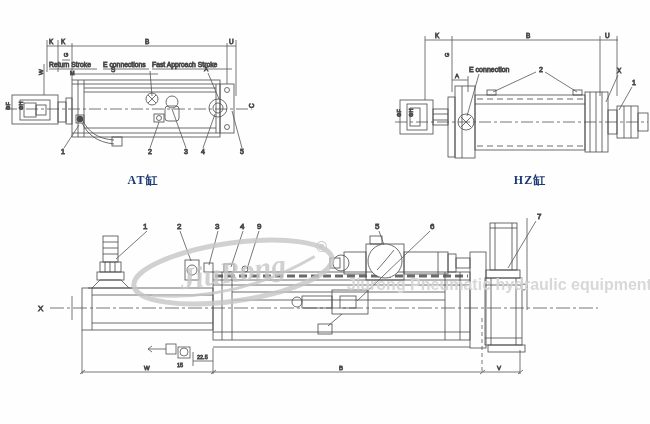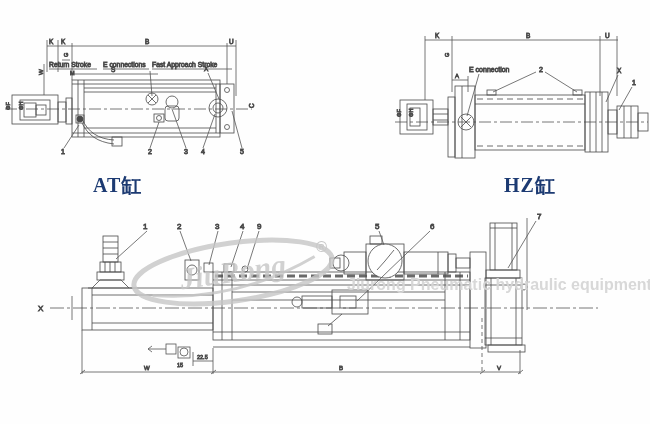--- a/index.html
+++ b/index.html
@@ -1,21 +1,21 @@
 <!DOCTYPE html>
 <html><head>
 <meta charset="utf-8">
 <style>
   html,body{margin:0;padding:0;background:#ffffff;}
   #stage{position:relative;width:650px;height:424px;background:#fefefe;overflow:hidden;
          font-family:"Liberation Sans",sans-serif;}
   svg{position:absolute;left:0;top:0;}
   .lineart text{fill:#3f3f3f;font-family:"Liberation Sans",sans-serif;}
-  .caption{position:absolute;color:#1c3a72;font-weight:bold;
-           font-family:"Liberation Serif",serif;font-size:20px;letter-spacing:1px;}
+  .caption{position:absolute;text-align:center;color:#1c3a72;font-weight:bold;
+           font-family:"Liberation Serif",serif;font-size:12px;letter-spacing:1px;}
   .watermark{position:absolute;left:0;top:0;width:650px;height:424px;pointer-events:none;}
   .wm-cn{position:absolute;left:333px;top:234px;width:310px;font-size:37px;font-weight:bold;
          color:#cdcdcd;opacity:.85;letter-spacing:0px;white-space:nowrap;}
   .wm-en{position:absolute;left:347px;top:276px;font-size:16px;font-weight:bold;
          color:#d6d6d6;opacity:.95;white-space:nowrap;}
   .wm-reg{position:absolute;left:316px;top:238px;font-size:15px;font-weight:bold;color:#c9c9c9;}
 </style>
 </head>
 <body>
 
@@ -247,21 +247,21 @@
       </g>
       <text x="177" y="367" font-size="5.5">15</text>
       <text x="197" y="359" font-size="5.5">22.5</text>
       <text x="144" y="370" font-size="6">W</text>
       <text x="339" y="370" font-size="6">B</text>
       <text x="497" y="370" font-size="6">V</text>
     </g>
   </svg>
 
   <div class="caption" style="left:93px;top:172px;width:100px;">AT缸</div>
-  <div class="caption" style="left:504px;top:172px;width:100px;">HZ缸</div>
+  <div class="caption" style="left:480px;top:172px;width:100px;">HZ缸</div>
 
   <div class="watermark">
     <svg width="650" height="424" viewBox="0 0 650 424">
       <g transform="rotate(-8 233 272)" opacity="0.8">
         <ellipse cx="233" cy="272" rx="100" ry="29" fill="none" stroke="#c6c6c6" stroke-width="5"></ellipse>
         <path d="M150,284 Q233,302 316,268" fill="none" stroke="#c6c6c6" stroke-width="3"></path>
         <text x="233" y="282" text-anchor="middle" font-size="30" font-style="italic" font-weight="bold" fill="#c6c6c6" font-family="Liberation Serif, serif">JiuRong</text>
       </g>
     </svg>
     <div class="wm-reg">®</div>

